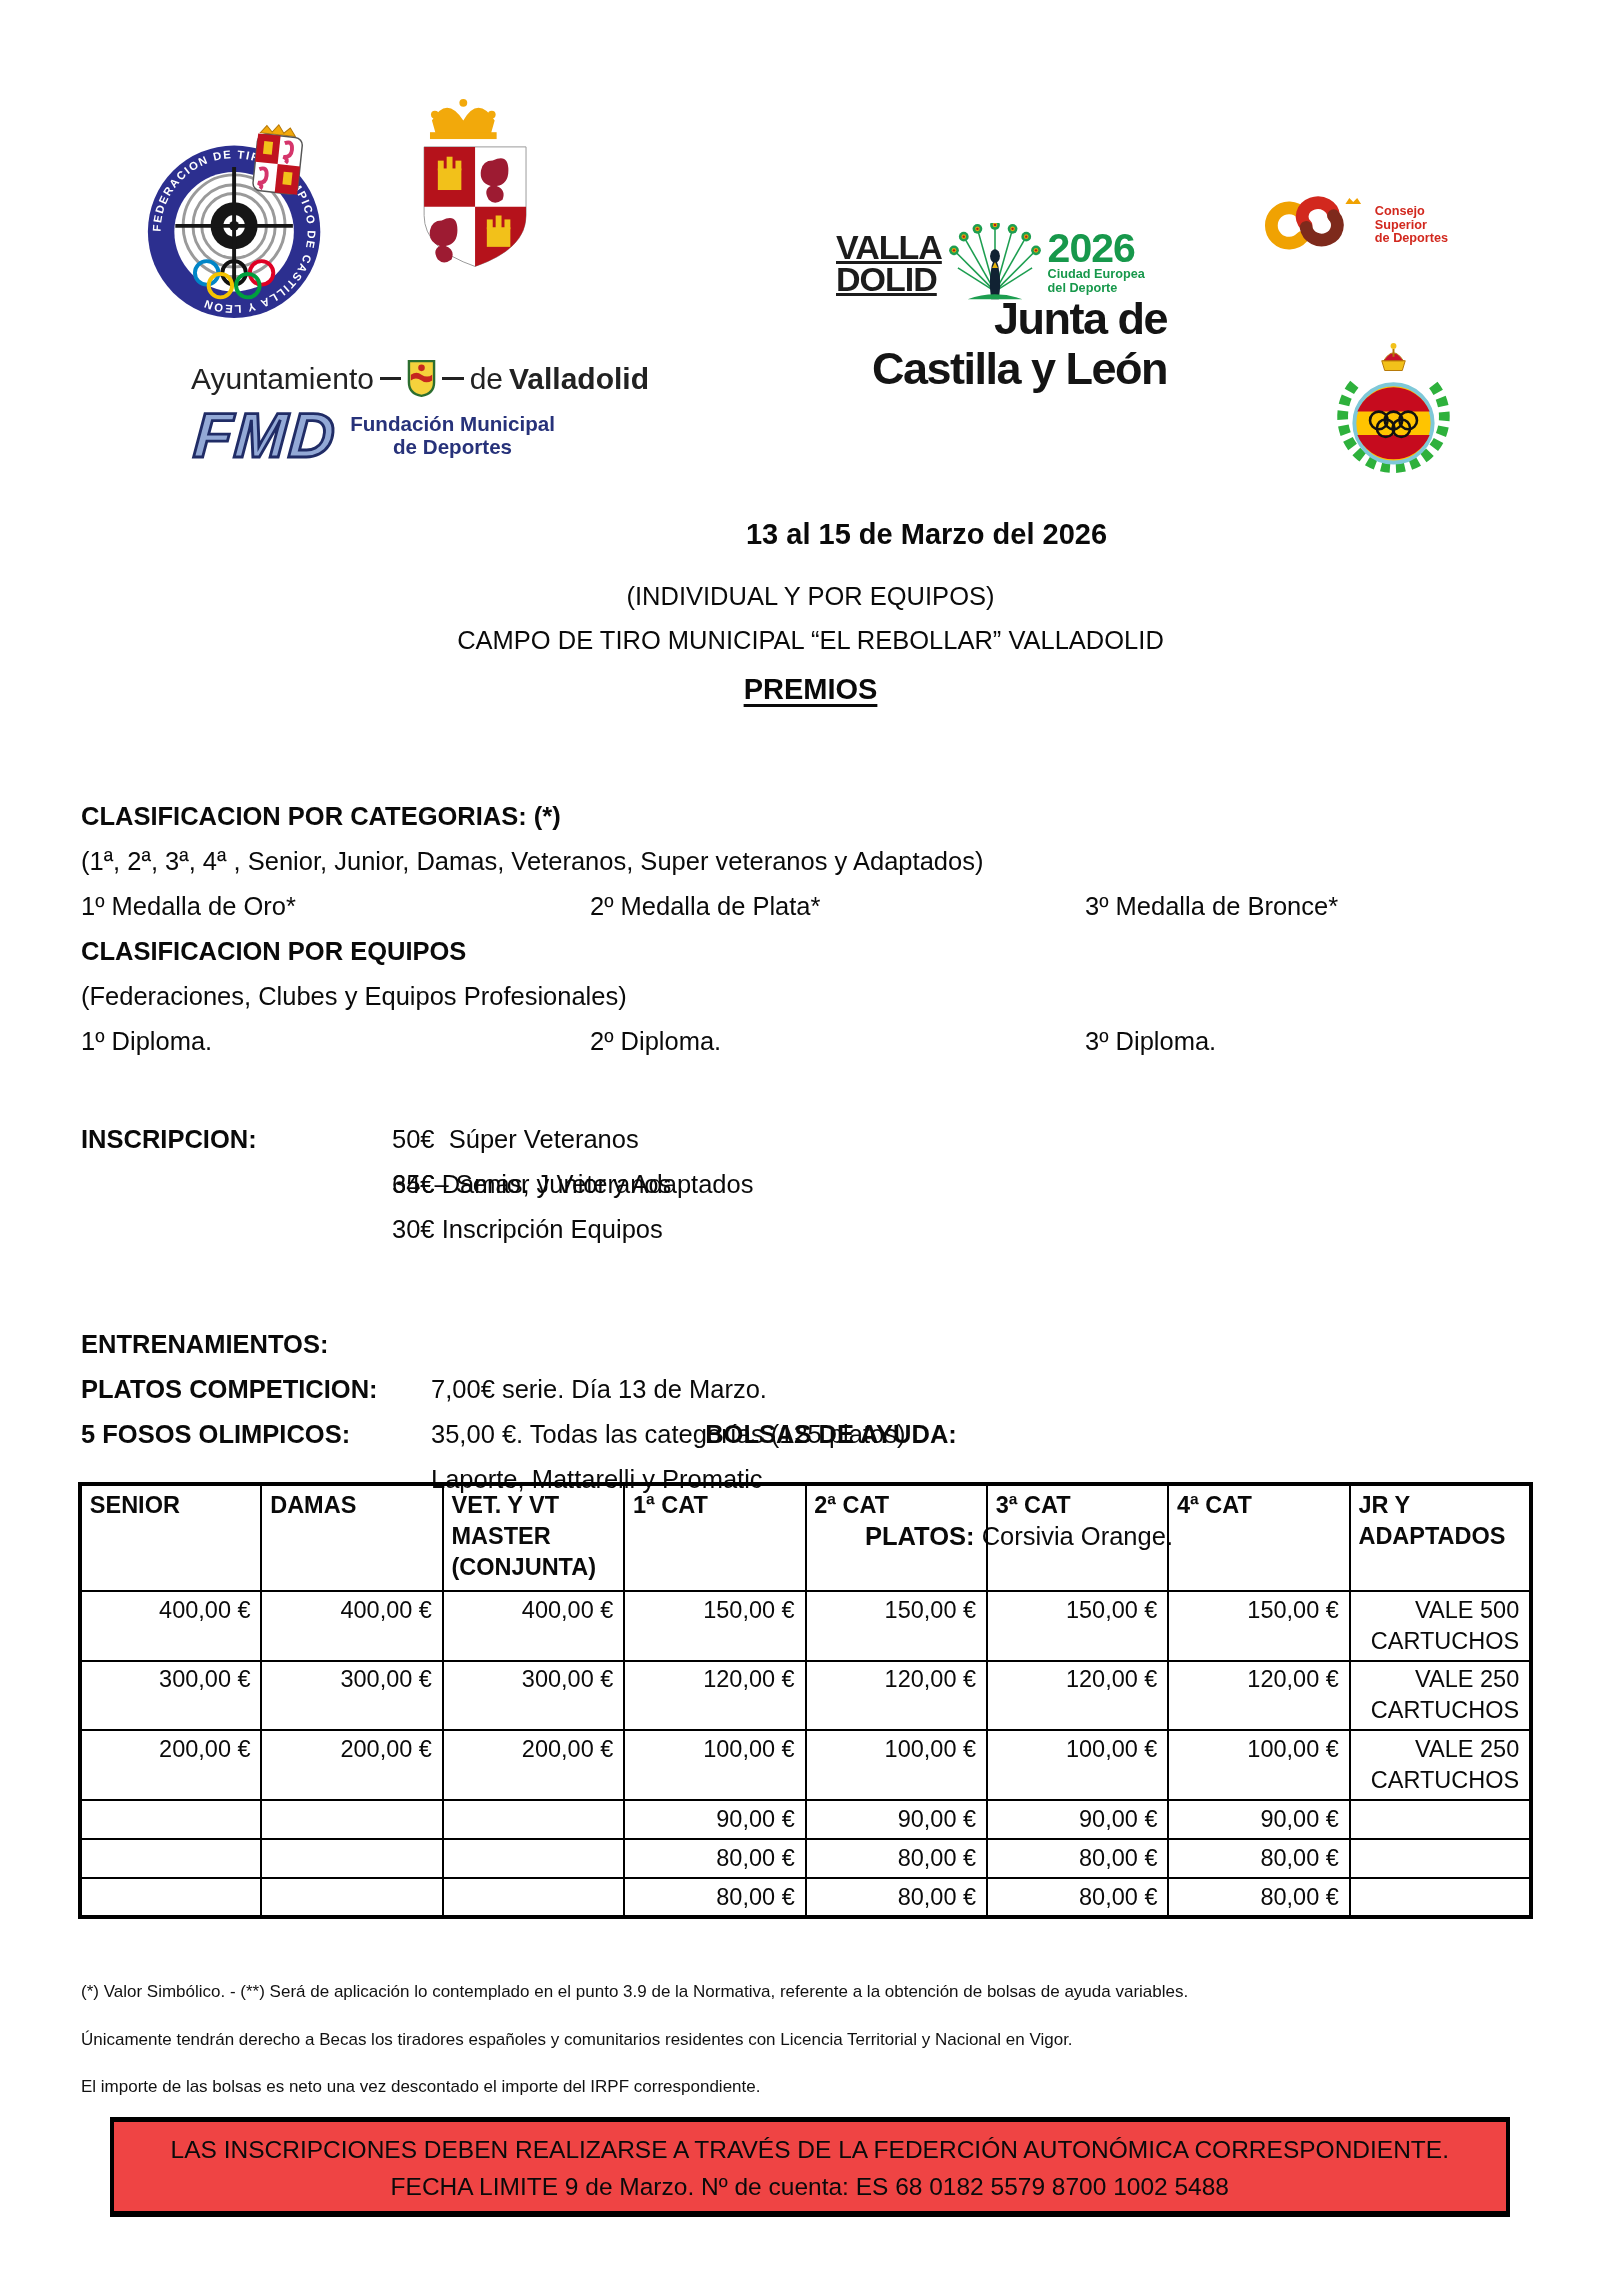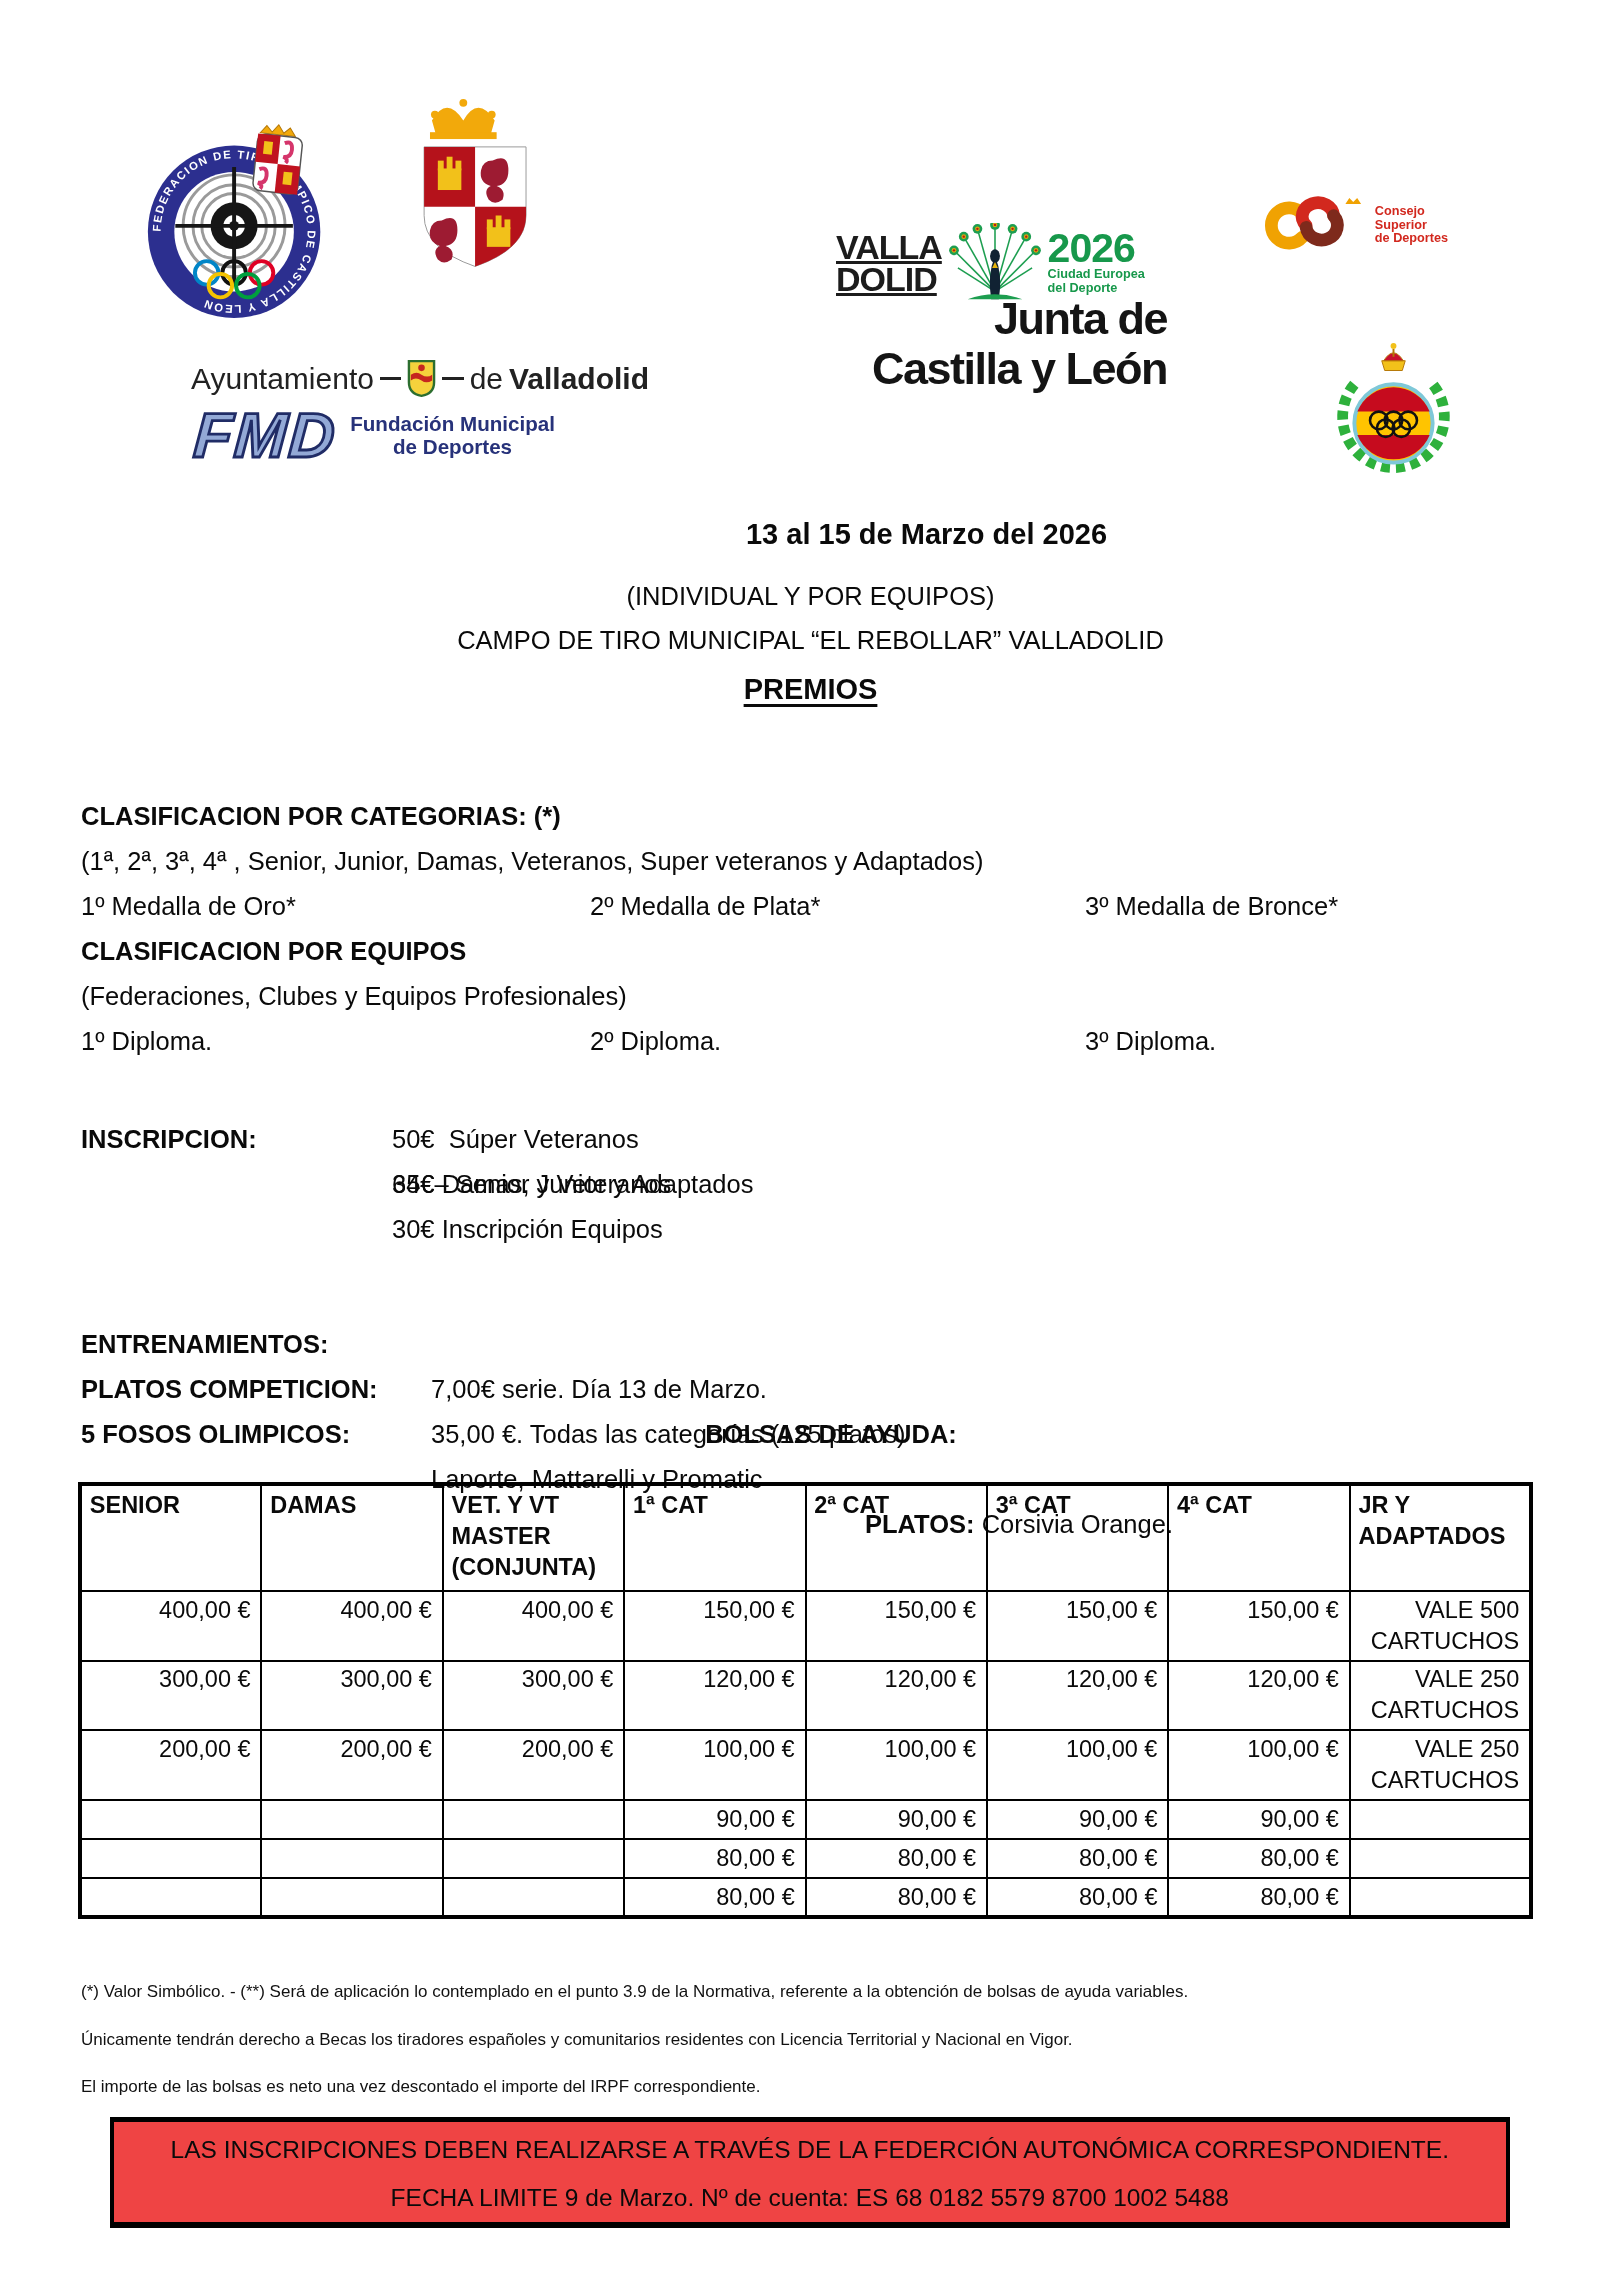--- a/index.html
+++ b/index.html
@@ -42,42 +42,42 @@
   .b{font-weight:bold;}
   .sec1{top:794px;}
   .cols3 span{position:absolute;top:0;}
   .c1{left:0;} .c2{left:509px;} .c3{left:1004px;}
   .sec2{top:1072px;}
   .sec2 .lbl{position:absolute;left:0;}
   .sec2 .val{position:absolute;left:311px;white-space:pre-wrap;}
   .sec3{top:1277px;text-align:center;}
   .sec3 .lbl{position:absolute;left:0;}
   .sec3 .val{position:absolute;left:350px;white-space:pre-wrap;}
-  .sec3 .lbl2{position:absolute;left:784px;white-space:pre-wrap;}
+  .sec3 .lbl2{position:absolute;left:784px;white-space:pre-wrap;margin-top:12px;}
 
   
   .premios-table{position:absolute;top:1482px;left:78px;width:1455px;border-collapse:collapse;
                  table-layout:fixed;border:4.9px solid #000;}
   .premios-table th,.premios-table td{border:2px solid #000;border-top-width:2.9px;border-bottom-width:2.9px;
                  font-size:23.5px;line-height:31px;vertical-align:top;overflow:hidden;}
   .premios-table th{font-weight:bold;text-align:left;padding:3.9px 7.8px;height:96px;}
   .premios-table td{text-align:right;padding:2.9px 9.8px 2.9px 5.9px;}
   .premios-table tbody tr:nth-child(-n+3) td{height:61px;}
   .premios-table tbody tr:nth-child(n+4) td{height:25.5px;}
 
   
   .notes{position:absolute;top:1982px;left:81px;width:1470px;font-size:17px;color:#111;}
   .notes p{margin:0 0 28px 0;line-height:19.6px;}
 
   
   .bottombox{position:absolute;top:2117px;left:110px;width:1372px;border:4.9px solid #000;
              border-top-width:5.9px;border-bottom-width:6.9px;text-align:center;font-size:24.5px;
              padding:12.7px 9.8px 10.8px 9.8px;background:#ef4444;}
   .bottombox p{margin:0;line-height:29px;}
-  .bottombox p + p{margin-top:19px;}
+  .bottombox p + p{margin-top:8px;}
 </style>
 </head>
 <body>
 
 <div class="page">
 
   <div class="logo fto">
     <svg width="194" height="220" viewBox="0 0 198 224">
       <circle cx="94" cy="126" r="88" fill="#2c2f8f"></circle>
       <circle cx="94" cy="126" r="61" fill="#ffffff"></circle>

